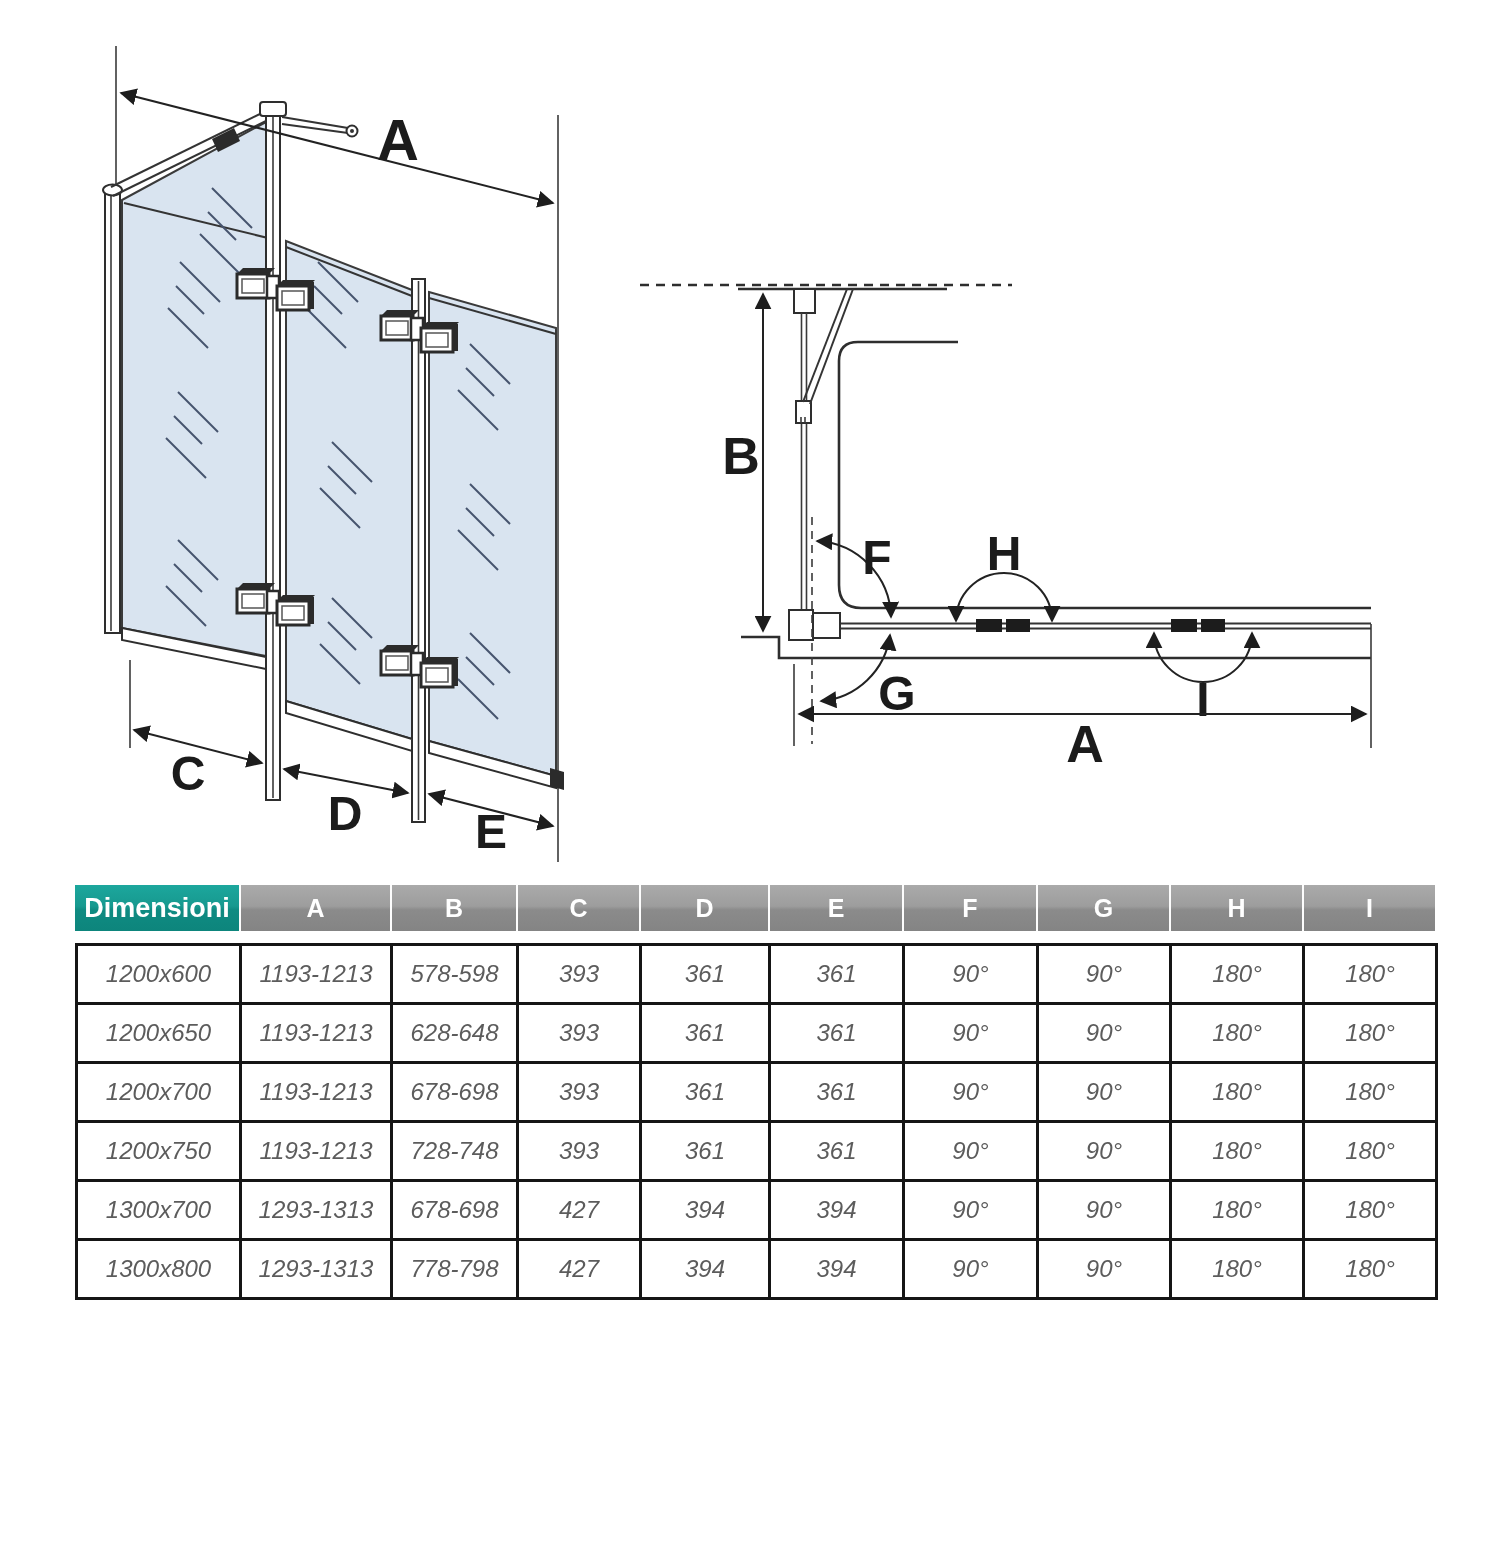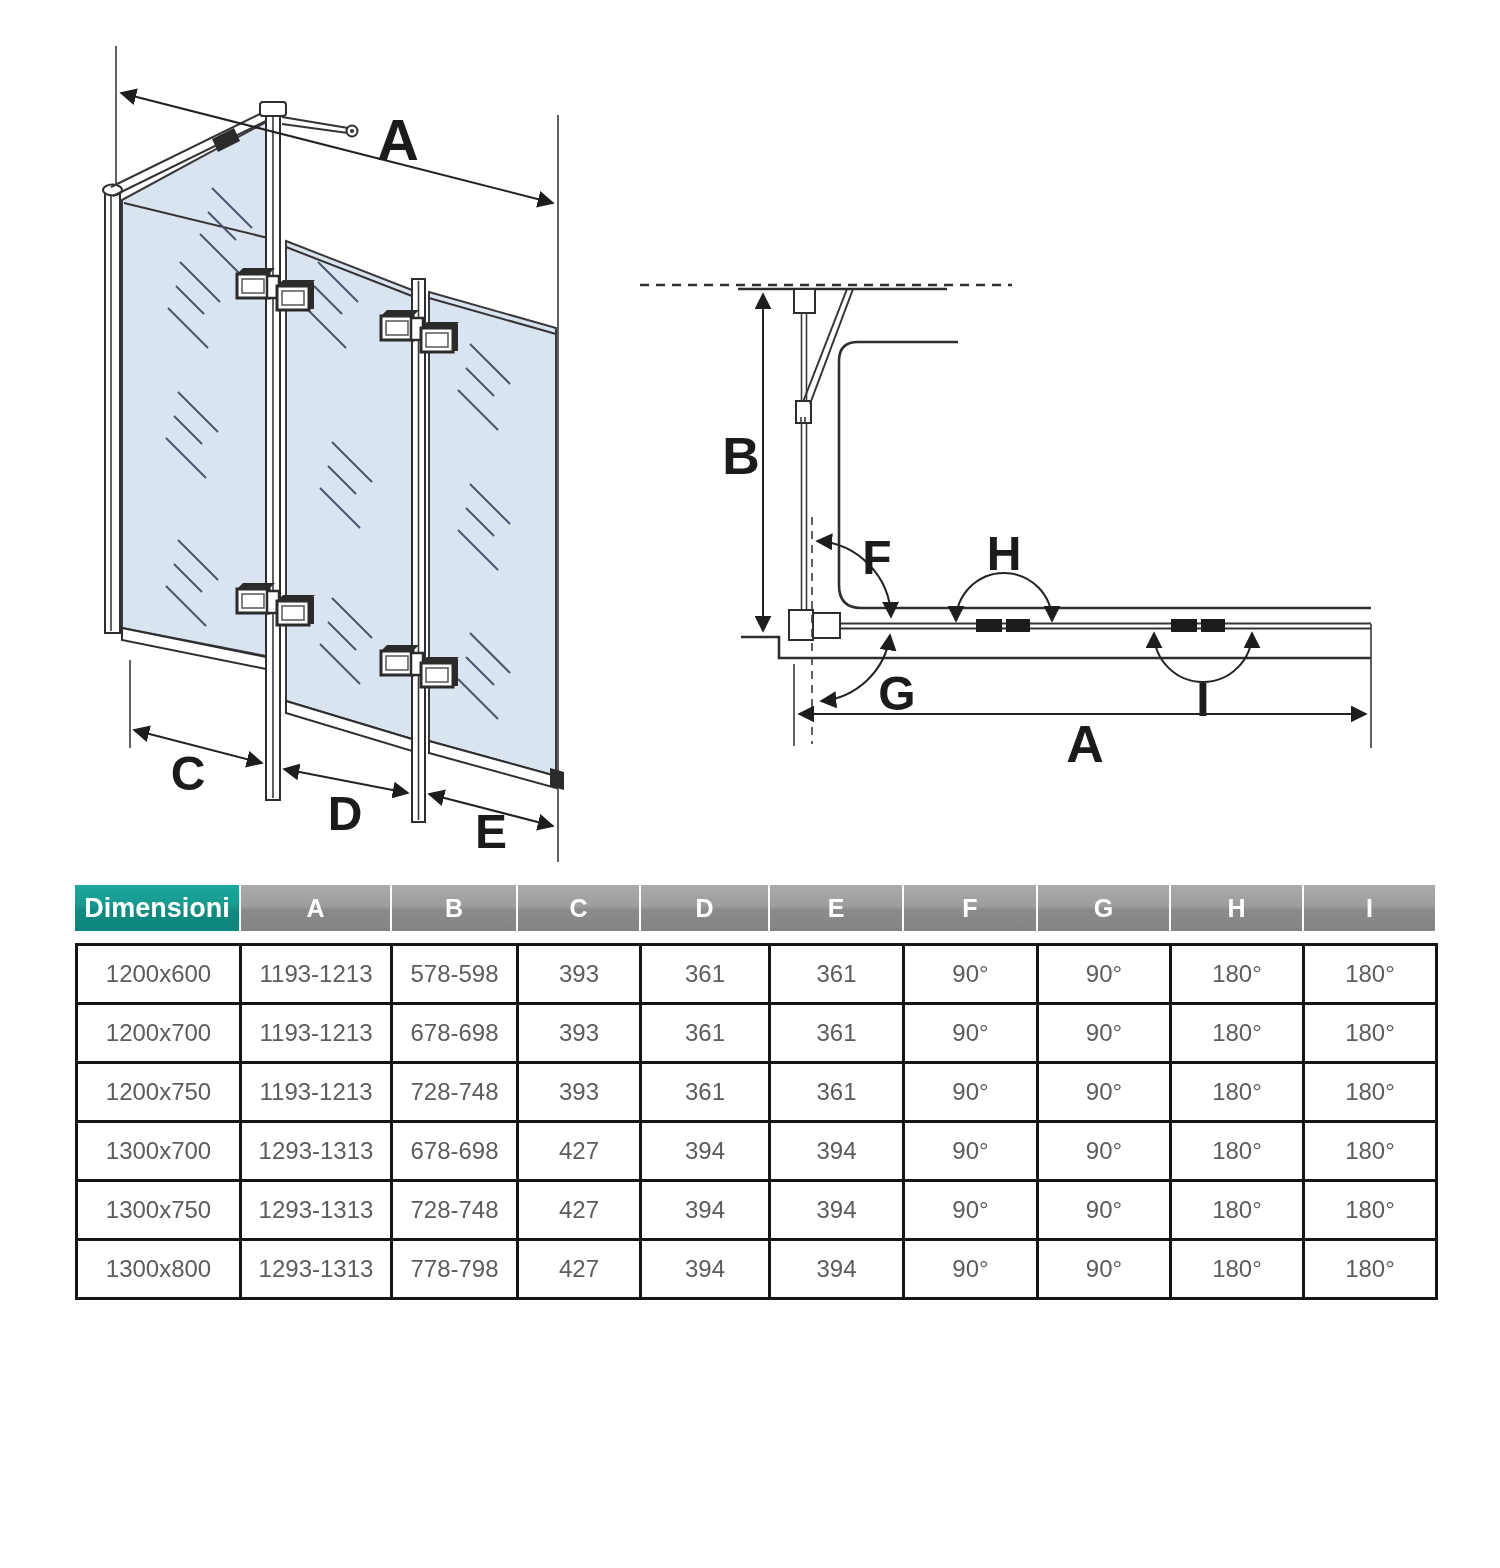--- a/index.html
+++ b/index.html
@@ -23,21 +23,21 @@
   .th-dim{
     width:164px;box-sizing:border-box;display:flex;align-items:center;justify-content:center;
     background:linear-gradient(180deg,#1ca79d 0%,#17998f 46%,#0f8b82 54%,#0d857c 100%);
     color:#fff;font-size:27px;font-weight:bold;
   }
   .th{
     box-sizing:border-box;display:flex;align-items:center;justify-content:center;
     background:linear-gradient(180deg,#aaaaaa 0%,#9d9d9d 46%,#8b8b8b 54%,#848484 100%);
     color:#fff;font-size:25px;font-weight:bold;border-left:2px solid #fdfdfd;
   }
-  table{border-collapse:collapse;table-layout:fixed;width:1360px;margin-top:12px;}
+  table{border-collapse:collapse;table-layout:fixed;width:1360px;margin-top:12px;font-style:italic;}
   td{
     border:3px solid #151515;height:54px;text-align:center;vertical-align:middle;
     font-size:24px;color:#5c5c5c;background:#fff;
   }
 </style>
 </head>
 <body>
 
 <svg id="drawings" width="1500" height="880" viewBox="0 0 1500 880">
   <defs>
@@ -231,20 +231,32 @@
           <td>578-598</td>
           <td>393</td>
           <td>361</td>
           <td>361</td>
           <td>90°</td>
           <td>90°</td>
           <td>180°</td>
           <td>180°</td>
         </tr>
         <tr>
+          <td>1200x650</td>
+          <td>1193-1213</td>
+          <td>628-648</td>
+          <td>393</td>
+          <td>361</td>
+          <td>361</td>
+          <td>90°</td>
+          <td>90°</td>
+          <td>180°</td>
+          <td>180°</td>
+        </tr>
+        <tr>
           <td>1200x700</td>
           <td>1193-1213</td>
           <td>678-698</td>
           <td>393</td>
           <td>361</td>
           <td>361</td>
           <td>90°</td>
           <td>90°</td>
           <td>180°</td>
           <td>180°</td>
@@ -267,32 +279,20 @@
           <td>678-698</td>
           <td>427</td>
           <td>394</td>
           <td>394</td>
           <td>90°</td>
           <td>90°</td>
           <td>180°</td>
           <td>180°</td>
         </tr>
         <tr>
-          <td>1300x750</td>
-          <td>1293-1313</td>
-          <td>728-748</td>
-          <td>427</td>
-          <td>394</td>
-          <td>394</td>
-          <td>90°</td>
-          <td>90°</td>
-          <td>180°</td>
-          <td>180°</td>
-        </tr>
-        <tr>
           <td>1300x800</td>
           <td>1293-1313</td>
           <td>778-798</td>
           <td>427</td>
           <td>394</td>
           <td>394</td>
           <td>90°</td>
           <td>90°</td>
           <td>180°</td>
           <td>180°</td>

